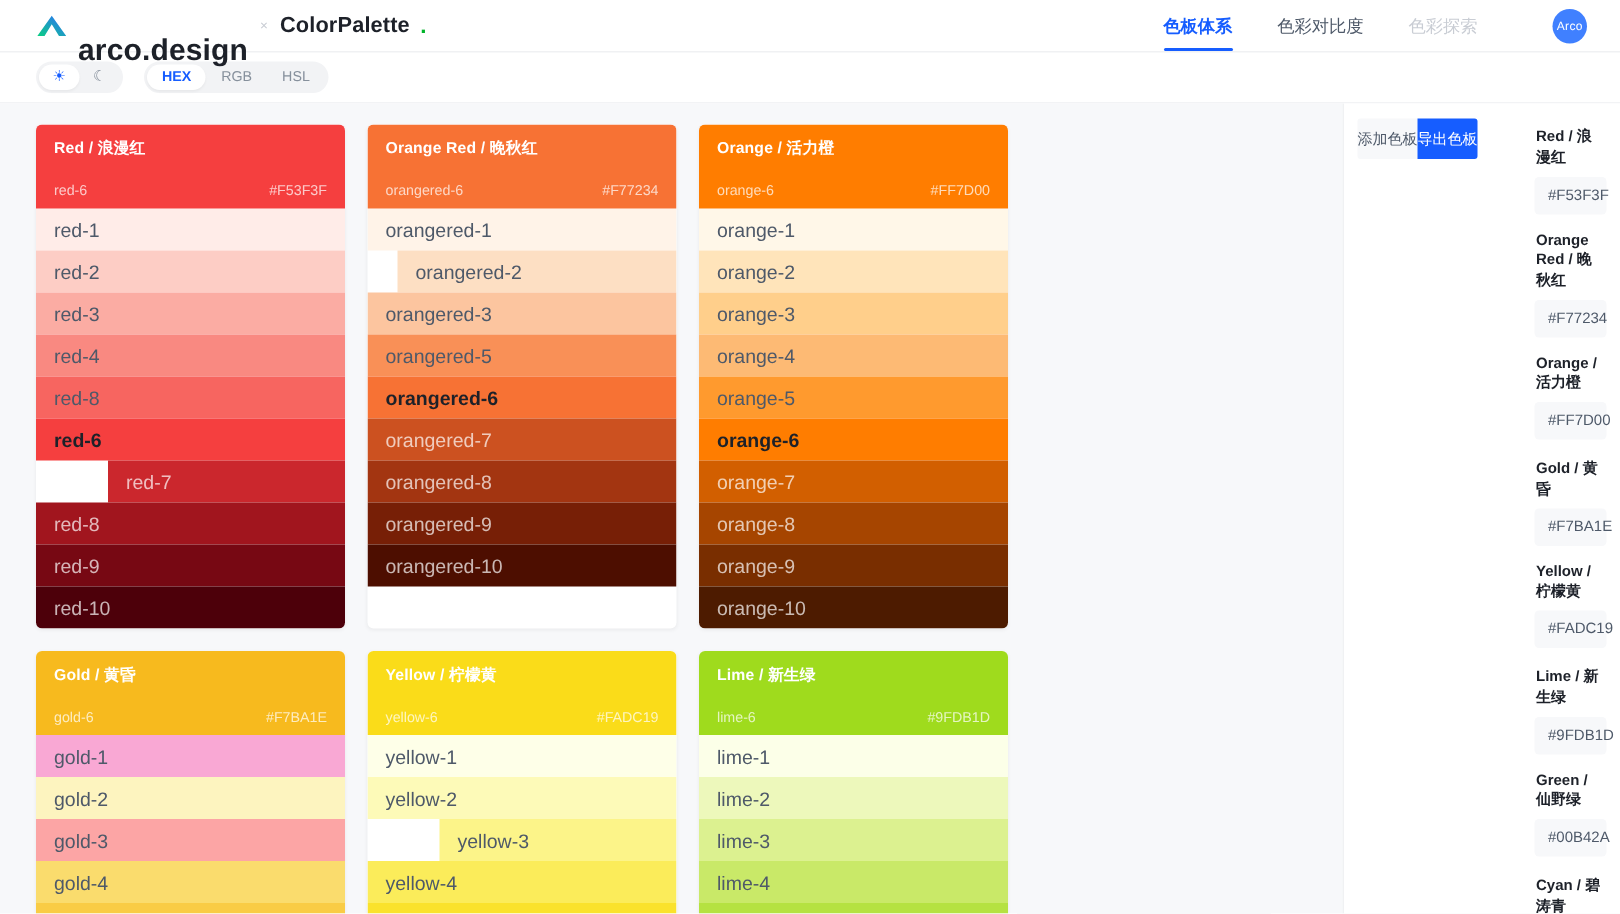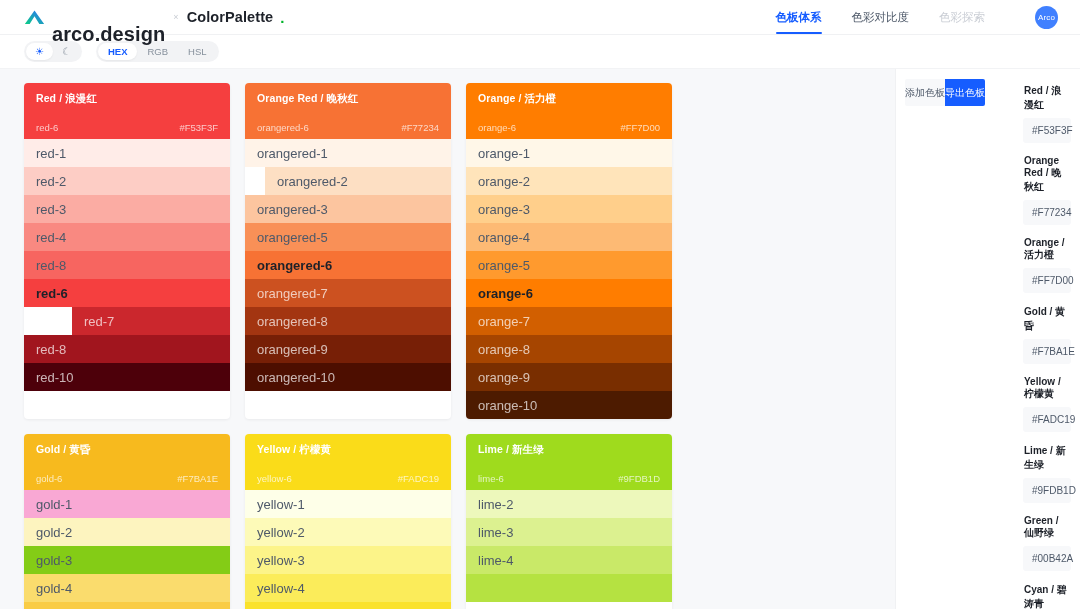--- a/index.html
+++ b/index.html
@@ -207,20 +207,23 @@
             </div>
             <div class="swatch primary" style="background: rgb(245, 63, 63); color: rgb(29, 33, 41);">
               <span>red-6</span>
             </div>
             <div class="swatch" style="background: rgb(203, 39, 45); color: rgba(255, 255, 255, 0.7); margin-left: 48px;">
               <span>red-7</span>
             </div>
             <div class="swatch" style="background: rgb(161, 21, 30); color: rgba(255, 255, 255, 0.7);">
               <span>red-8</span>
             </div>
+            <div class="swatch" style="background: rgb(119, 8, 19); color: rgba(255, 255, 255, 0.7);">
+              <span>red-9</span>
+            </div>
             <div class="swatch" style="background: rgb(77, 0, 10); color: rgba(255, 255, 255, 0.7);">
               <span>red-10</span>
             </div>
           </div>
           <div class="card">
             <div class="card-head" style="background: rgb(247, 114, 52);">
               <div class="card-title">Orange Red / 晚秋红</div>
               <div class="card-meta">
                 <span class="card-key">orangered-6</span>
                 <span class="card-hex">#F77234</span>
@@ -300,21 +303,21 @@
                 <span class="card-key">gold-6</span>
                 <span class="card-hex">#F7BA1E</span>
               </div>
             </div>
             <div class="swatch" style="background: #f9a8d4; color: rgb(78, 89, 105);">
               <span>gold-1</span>
             </div>
             <div class="swatch" style="background: rgb(253, 244, 191); color: rgb(78, 89, 105);">
               <span>gold-2</span>
             </div>
-            <div class="swatch" style="background: #84cc16; color: rgb(78, 89, 105);">
+            <div class="swatch" style="background: #fca5a5; color: rgb(78, 89, 105);">
               <span>gold-3</span>
             </div>
             <div class="swatch" style="background: rgb(250, 220, 109); color: rgb(78, 89, 105);">
               <span>gold-4</span>
             </div>
             <div class="swatch" style="background: rgb(249, 204, 69); color: rgb(78, 89, 105);"></div>
           </div>
           <div class="card">
             <div class="card-head" style="background: rgb(250, 220, 25);">
               <div class="card-title">Yellow / 柠檬黄</div>
@@ -322,35 +325,38 @@
                 <span class="card-key">yellow-6</span>
                 <span class="card-hex">#FADC19</span>
               </div>
             </div>
             <div class="swatch" style="background: rgb(254, 255, 232); color: rgb(78, 89, 105);">
               <span>yellow-1</span>
             </div>
             <div class="swatch" style="background: rgb(253, 250, 184); color: rgb(78, 89, 105);">
               <span>yellow-2</span>
             </div>
-            <div class="swatch" style="background: rgb(252, 244, 137); color: rgb(78, 89, 105);">
+            <div class="swatch" style="background: rgb(252, 244, 137); color: rgb(78, 89, 105); margin-left: 48px;">
               <span>yellow-3</span>
             </div>
             <div class="swatch" style="background: rgb(251, 236, 90); color: rgb(78, 89, 105);">
               <span>yellow-4</span>
             </div>
             <div class="swatch" style="background: rgb(250, 226, 44); color: rgb(78, 89, 105);"></div>
           </div>
           <div class="card">
             <div class="card-head" style="background: rgb(159, 219, 29);">
               <div class="card-title">Lime / 新生绿</div>
               <div class="card-meta">
                 <span class="card-key">lime-6</span>
                 <span class="card-hex">#9FDB1D</span>
               </div>
+            </div>
+            <div class="swatch" style="background: rgb(252, 255, 232); color: rgb(78, 89, 105);">
+              <span>lime-1</span>
             </div>
             <div class="swatch" style="background: rgb(237, 248, 187); color: rgb(78, 89, 105);">
               <span>lime-2</span>
             </div>
             <div class="swatch" style="background: rgb(220, 241, 144); color: rgb(78, 89, 105);">
               <span>lime-3</span>
             </div>
             <div class="swatch" style="background: rgb(201, 233, 104); color: rgb(78, 89, 105);">
               <span>lime-4</span>
             </div>

